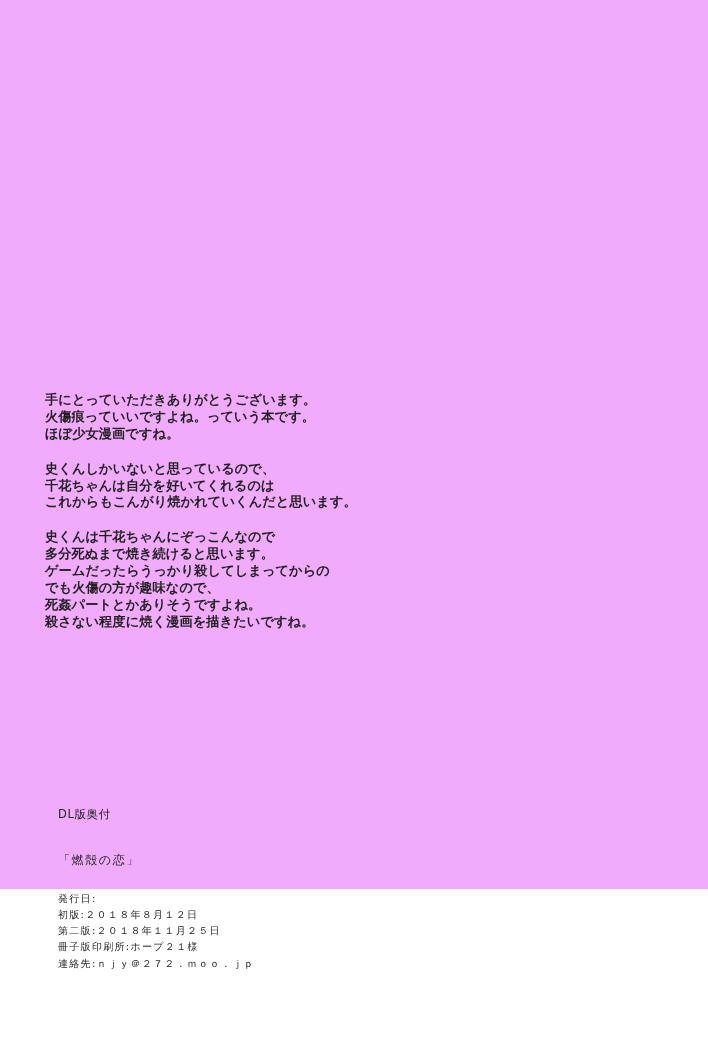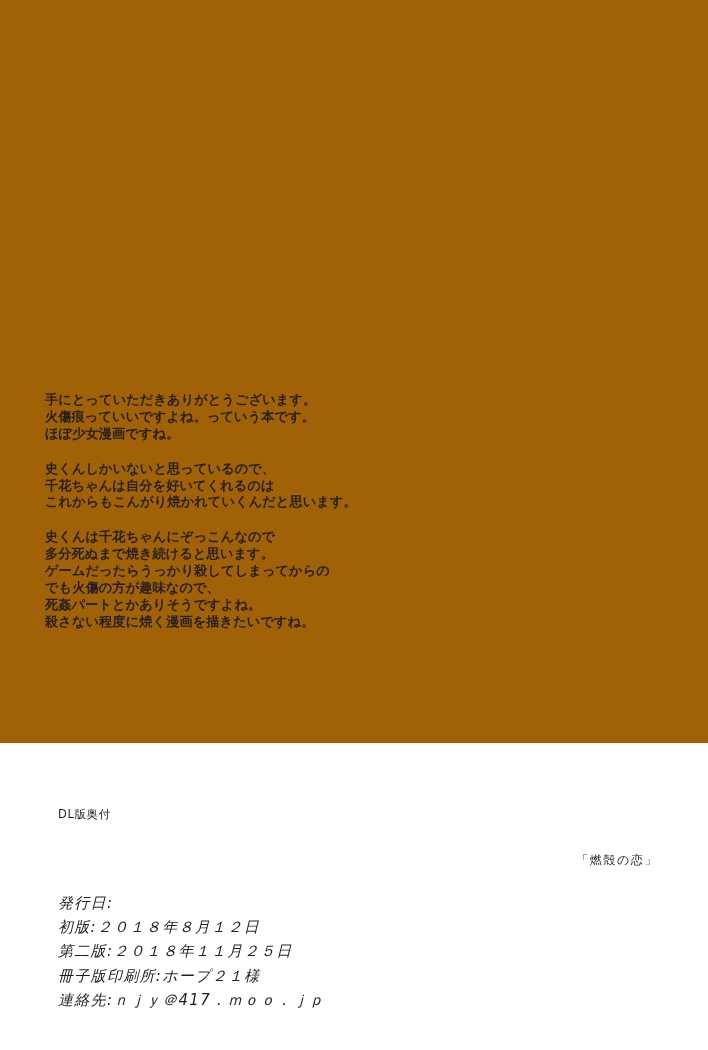--- a/index.html
+++ b/index.html
@@ -14,22 +14,22 @@
     font-family: "DejaVu Sans", "Liberation Sans", sans-serif;
     color: #231f20;
     overflow: hidden;
   }
 
   .page {
     position: absolute;
     left: 0;
     top: 0;
     width: 708px;
-    height: 743px;
-    background: #a16207;
+    height: 889px;
+    background: #f0abfc;
   }
 
   
   .afterword {
     position: absolute;
     left: 45px;
     top: 392px;
     width: 580px;
   }
   .aw-para {
@@ -61,32 +61,30 @@
     color: #231f20;
     white-space: nowrap;
   }
   .col-title {
     margin-top: 30px;
     font-size: 12px;
     letter-spacing: 1.6px;
     line-height: 1.4;
     color: #231f20;
     white-space: nowrap;
-    text-align: right;
   }
   .col-list {
     margin-top: 22px;
   }
   .col-item {
-    font-size: 15px;
+    font-size: 10px;
     letter-spacing: 1.3px;
     line-height: 1.62;
     color: #231f20;
     white-space: nowrap;
-    font-style: italic;
   }
 </style>
 </head>
 <body>
 
 <div class="page">
 
   <div class="afterword">
 
     <div class="aw-para">
@@ -116,18 +114,18 @@
 
     <div class="col-label">DL版奥付</div>
 
     <div class="col-title">「燃殻の恋」</div>
 
     <div class="col-list">
       <div class="col-item">発行日:</div>
       <div class="col-item">初版:２０１８年８月１２日</div>
       <div class="col-item">第二版:２０１８年１１月２５日</div>
       <div class="col-item">冊子版印刷所:ホープ２１様</div>
-      <div class="col-item">連絡先:ｎｊｙ＠417．ｍｏｏ．ｊｐ</div>
+      <div class="col-item">連絡先:ｎｊｙ＠２７２．ｍｏｏ．ｊｐ</div>
     </div>
 
   </div>
 
 </div>
 
 </body></html>

